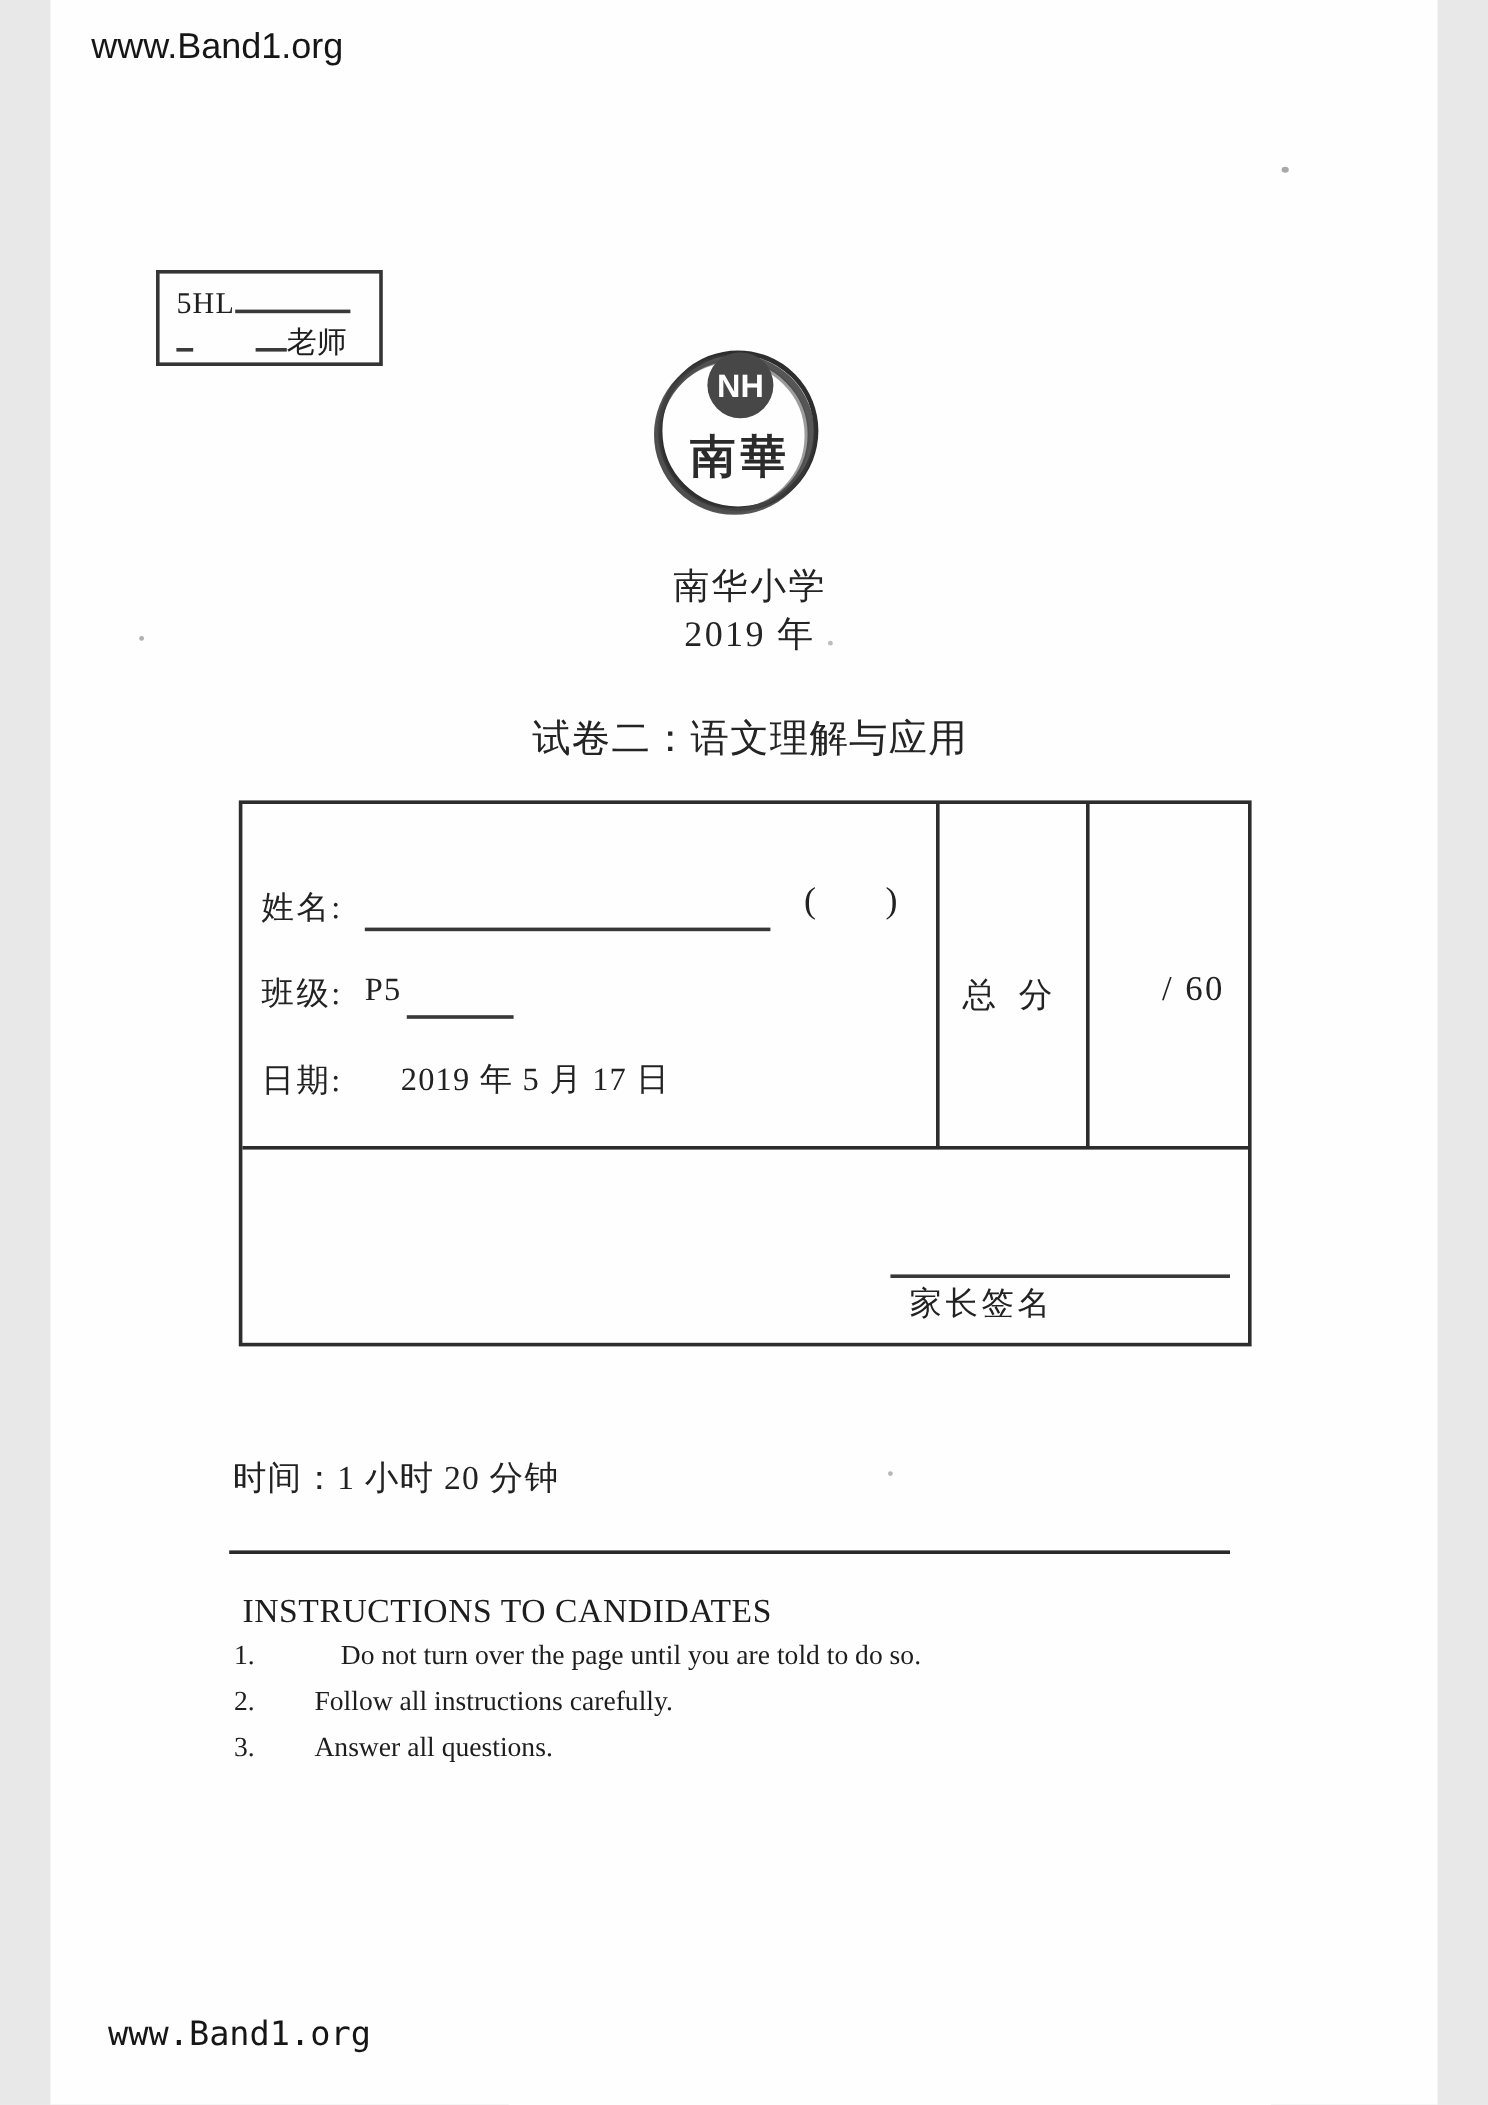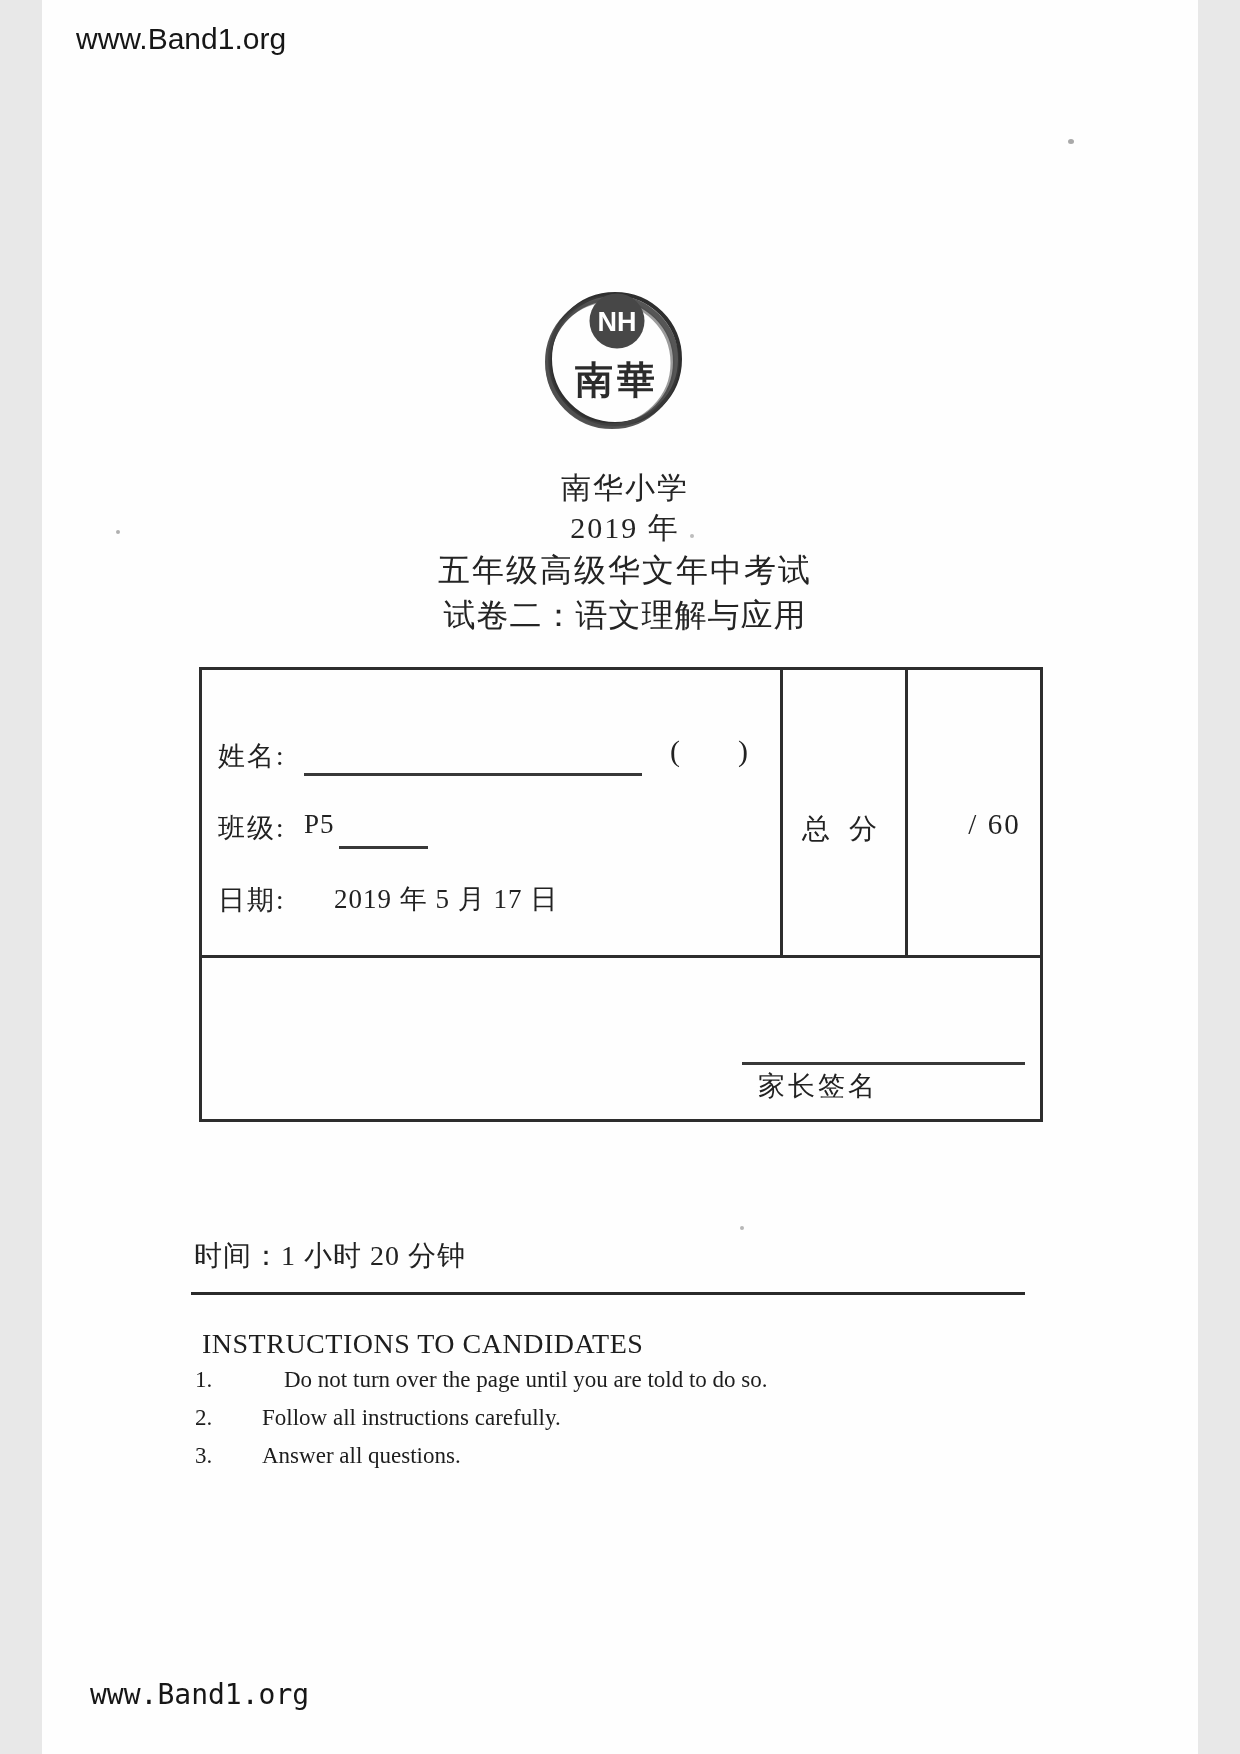--- a/index.html
+++ b/index.html
@@ -54,21 +54,21 @@
   .f-class-line{position:absolute;left:137px;top:176px;width:89px;border-bottom:3px solid #383838;}
   .f-date-label{left:16px;top:212px;}
   .f-date-value{left:132px;top:211px;font-size:27px;letter-spacing:1px;}
   .f-total{left:578px;top:140px;width:125px;text-align:center;font-size:28px;letter-spacing:6px;}
   .f-score{left:703px;top:138px;width:141px;text-align:center;padding-left:38px;box-sizing:border-box;
            font-size:29px;letter-spacing:2px;}
   .f-sign-line{position:absolute;left:540px;top:392px;width:283px;border-top:3px solid #383838;}
   .f-sign-label{left:556px;top:398px;font-size:27px;letter-spacing:3px;}
 
   
-  .duration{left:152px;top:1213px;font-size:28px;letter-spacing:1px;color:#222;margin-top:24px;}
+  .duration{left:152px;top:1213px;font-size:28px;letter-spacing:1px;color:#222;}
 
   
   .rule{left:149px;top:1292px;width:834px;border-top:3px solid #2a2a2a;}
 
   
   .inst-heading{left:160px;top:1328px;font-size:28px;letter-spacing:0.5px;color:#1d1d1d;
                 text-underline-offset:5px;text-decoration-thickness:2px;}
   .inst-num{font-size:23px;color:#1d1d1d;}
   .inst-text{font-size:23px;color:#1d1d1d;}
   .n1{left:153px;top:1367px;} .x1{left:220px;top:1367px;margin-left:22px;}
@@ -82,35 +82,42 @@
   .sp3{left:648px;top:534px;width:4px;height:4px;opacity:.5;}
   .sp4{left:698px;top:1226px;width:4px;height:4px;opacity:.55;}
 </style>
 </head>
 <body>
 
 <div class="page">
 
   <div class="abs wm-top">www.Band1.org</div>
 
+  <div class="abs teacher-box">
+    <div class="tb-line1">
+      <span>5HL</span><span class="tb-blank1"></span>
+    </div>
+    <div class="tb-line2">
+      <span class="tb-dash"></span><span class="tb-blank2"></span><span>老师</span>
+    </div>
+  </div>
 
   <div class="abs logo">
     <svg width="140" height="140" viewBox="0 0 140 140">
       <circle cx="70" cy="68" r="65" fill="none" stroke="#2e2e2e" stroke-width="4"></circle>
       <circle cx="67" cy="71" r="64" fill="none" stroke="#383838" stroke-width="6" opacity="0.85"></circle>
       <circle cx="65" cy="72" r="62.5" fill="none" stroke="#4a4a4a" stroke-width="4" opacity="0.55"></circle>
       <circle cx="72" cy="30" r="27.5" fill="#474747"></circle>
       <text x="72" y="40" text-anchor="middle" font-family="Liberation Sans, DejaVu Sans, sans-serif" font-size="27" font-weight="bold" fill="#ffffff" letter-spacing="0">NH</text>
       <text x="72" y="102" text-anchor="middle" font-family="Liberation Serif, DejaVu Serif, serif" font-size="38" font-weight="bold" fill="#2b2b2b" letter-spacing="4">南華</text>
     </svg>
   </div>
 
   <div class="abs title-line t1">南华小学</div>
   <div class="abs title-line t2">2019 年</div>
-  <div class="abs title-line t3">五年级高级华文年中考试</div>
   <div class="abs title-line t4">试卷二：语文理解与应用</div>
 
   <div class="abs form-table">
     <div class="vline vline1"></div>
     <div class="vline vline2"></div>
     <div class="hline-mid"></div>
 
     <div class="cell-label f-name-label">姓名:</div>
     <div class="f-name-line"></div>
     <div class="cell-label f-paren-open">(</div>

